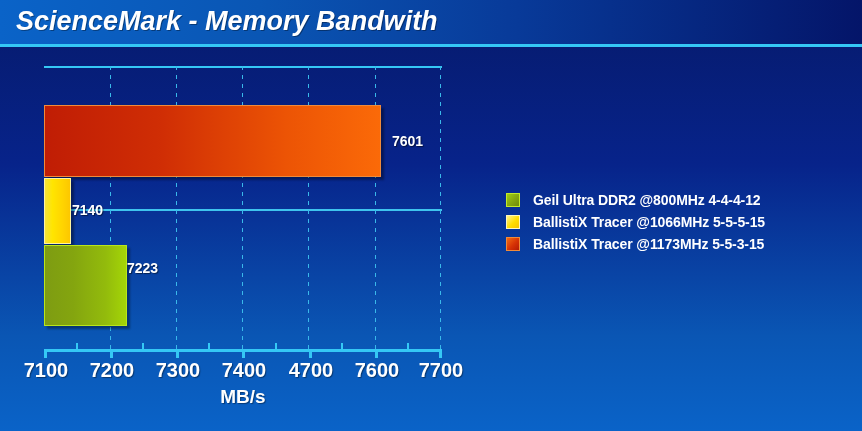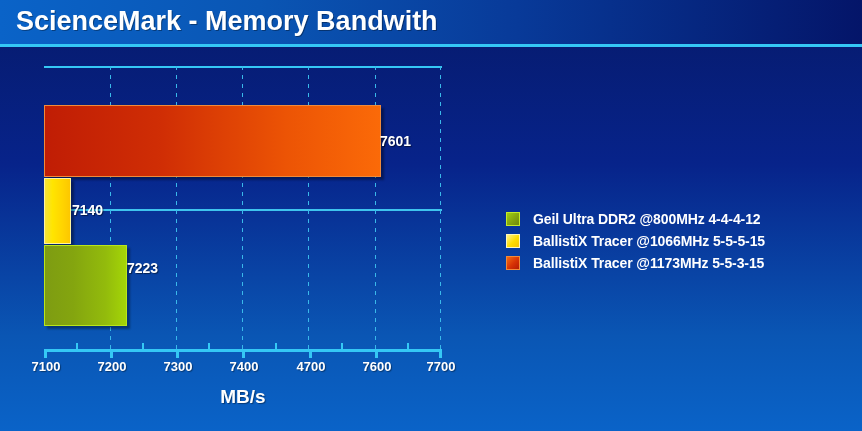--- a/index.html
+++ b/index.html
@@ -14,20 +14,21 @@
     overflow: hidden;
     font-family: "Liberation Sans", sans-serif;
     background: linear-gradient(to bottom, #061a6b 0%, #07238a 38%, #0a56b4 78%, #0a63c8 100%);
   }
   
   #title-bar {
     position: absolute;
     left: 0; top: 0;
     width: 862px; height: 44px;
     background: linear-gradient(to right, #0a63c8 0%, #0a56b4 30%, #083a99 60%, #041569 100%);
+    font-style: italic;
   }
   #title-text {
     position: absolute;
     left: 16px; top: 6px;
     font-size: 27px;
     font-weight: bold;
     color: #ffffff;
     letter-spacing: 0px;
     white-space: nowrap;
     text-shadow: 1px 1px 0 rgba(0,0,0,0.35);
@@ -113,21 +114,21 @@
   }
   .tick-minor {
     position: absolute;
     top: 343px;
     width: 2px; height: 6px;
     background: #35c8f5;
   }
   .tick-label {
     position: absolute;
     top: 359px;
-    font-size: 13px;
+    font-size: 20px;
     font-weight: bold;
     color: #ffffff;
     text-align: center;
     white-space: nowrap;
     transform: translateX(-50%);
     text-shadow: 1px 1px 1px rgba(0,0,0,0.4);
   }
   #axis-title {
     position: absolute;
     left: 44px; top: 386px;
@@ -135,21 +136,21 @@
     text-align: center;
     font-size: 19px;
     font-weight: bold;
     color: #ffffff;
     text-shadow: 1px 1px 1px rgba(0,0,0,0.4);
   }
   
   #legend {
     position: absolute;
     left: 506px;
-    top: 208px;
+    top: 189px;
   }
   .legend-row {
     display: flex;
     align-items: center;
     height: 22px;
   }
   .legend-swatch {
     width: 14px;
     height: 14px;
     box-sizing: border-box;
@@ -201,21 +202,21 @@
     <div class="gridline" style="left:198px;"></div>
     <div class="gridline" style="left:264px;"></div>
     <div class="gridline" style="left:331px;"></div>
     <div class="gridline" style="left:396px;"></div>
 
     <div class="bar red" style="left:0px; top:39px; width:337px; height:72px;"></div>
     <div class="bar yellow" style="left:0px; top:112px; width:27px; height:66px;"></div>
     <div class="bar green" style="left:0px; top:179px; width:83px; height:81px;"></div>
   </div>
 
-  <div class="bar-label" style="left:380px; top:133px;">7601</div>
+  <div class="bar-label" style="left:380px; top:133px;padding-left:12px;">7601</div>
   <div class="bar-label" style="left:72px; top:202px;">7140</div>
   <div class="bar-label" style="left:127px; top:260px;">7223</div>
 
   <div id="axis-line"></div>
 
   <div class="tick-major" style="left:44px;"></div>
   <div class="tick-minor" style="left:76px;"></div>
   <div class="tick-major" style="left:110px;"></div>
   <div class="tick-minor" style="left:142px;"></div>
   <div class="tick-major" style="left:176px;"></div>

